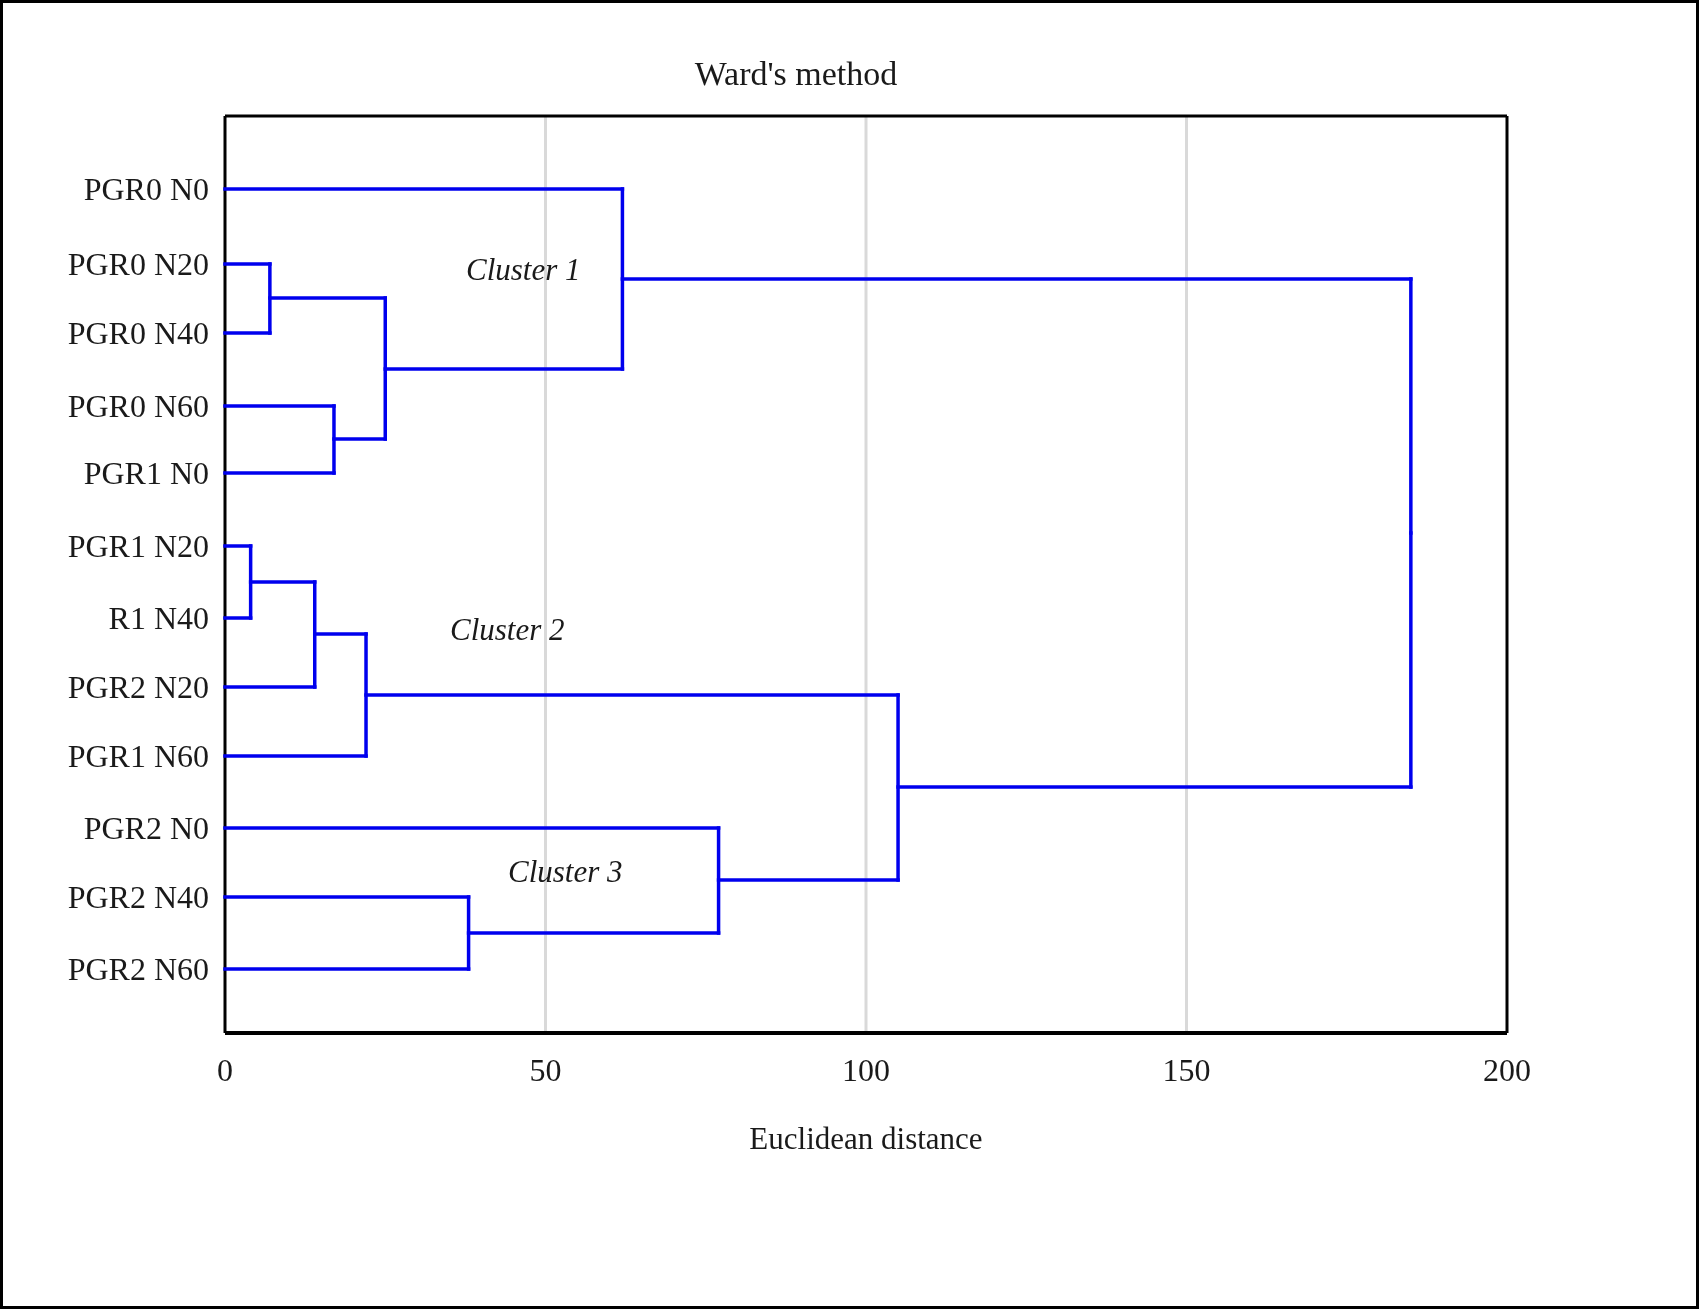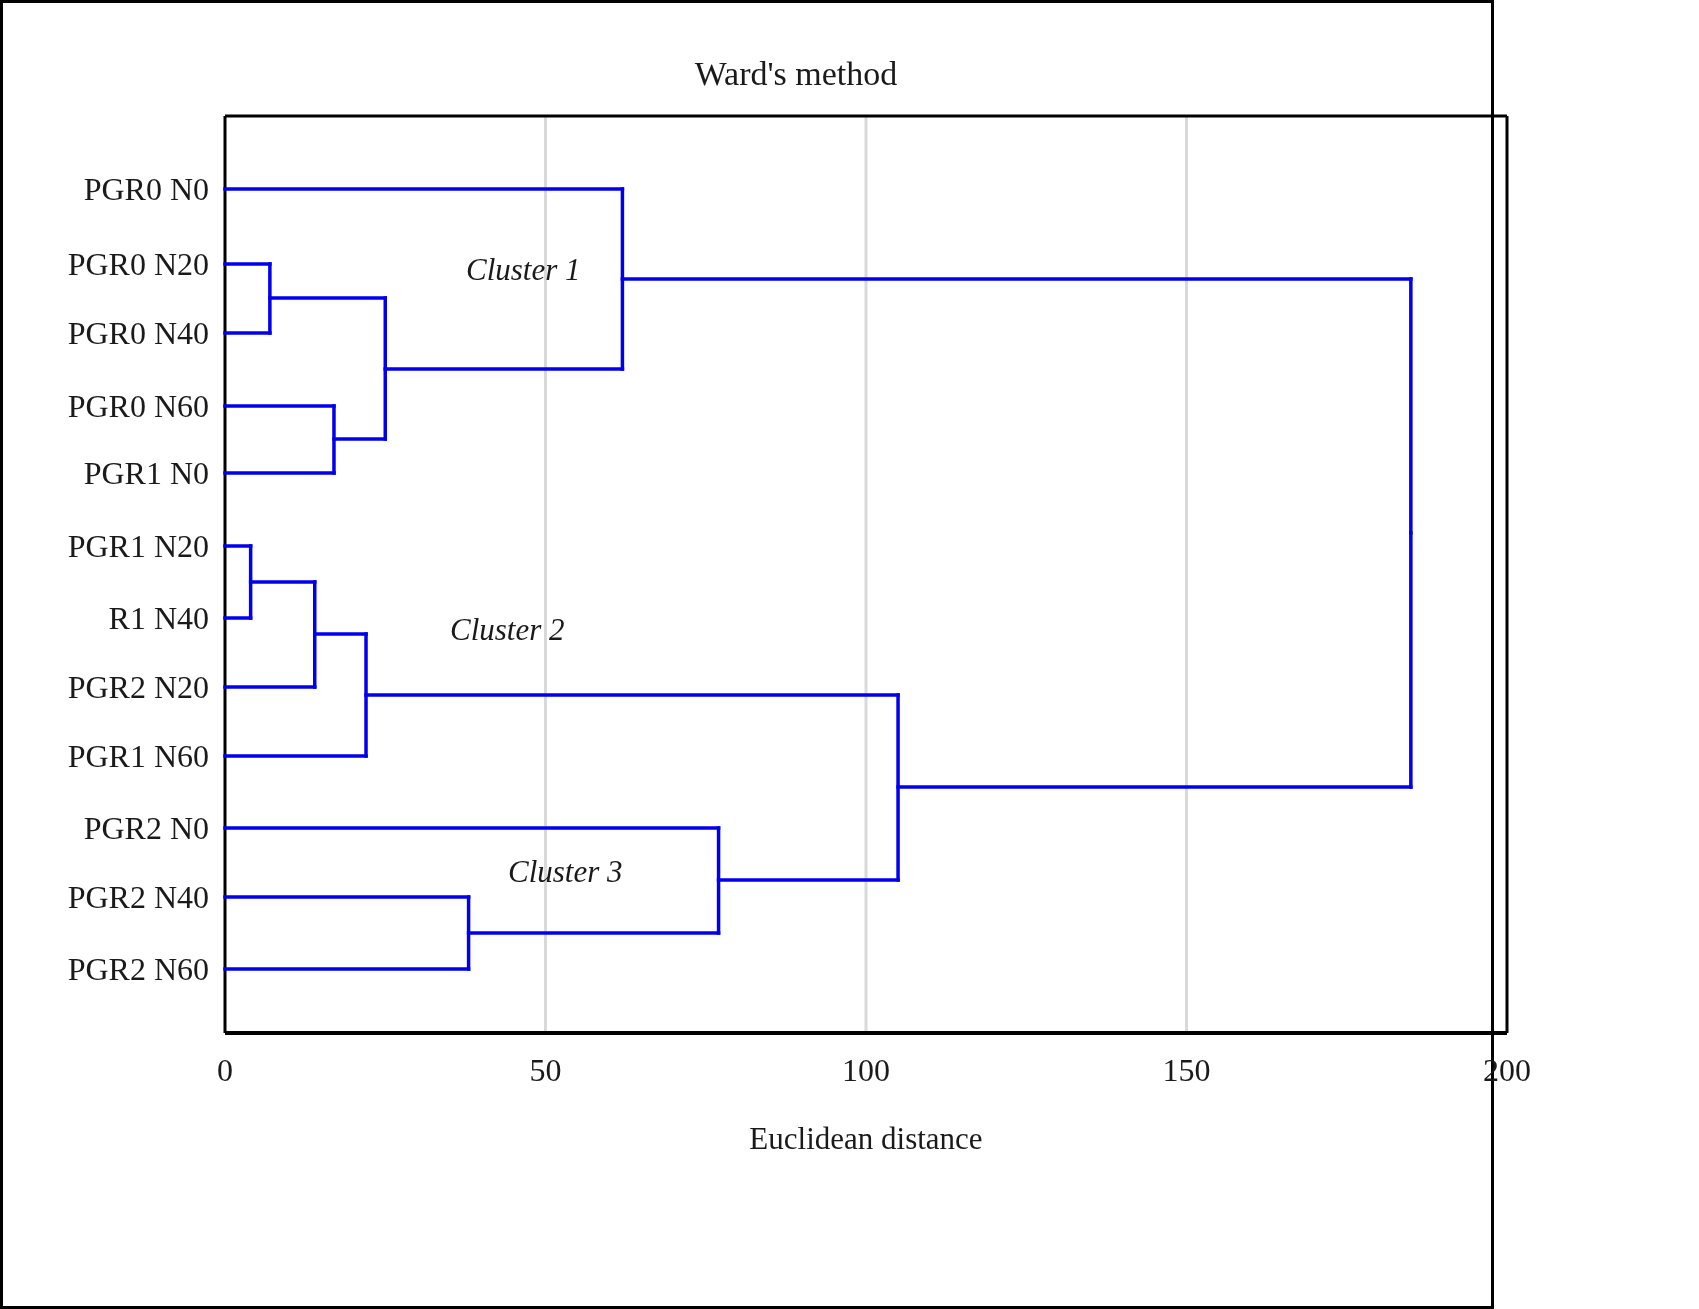--- a/index.html
+++ b/index.html
@@ -4,21 +4,21 @@
 <style>
   html,body{margin:0;padding:0;}
   body{
     width:1699px;height:1309px;
     background:#ffffff;
     font-family:"Liberation Serif", serif;
     overflow:hidden;
   }
   #page{
     position:relative;
-    width:1494px;height:1309px;
+    width:1699px;height:1309px;
     box-sizing:border-box;
     border:3px solid #000000;
     background:#ffffff;
   }
   #chart-svg{display:block;width:1699px;height:1309px;}
   .ttl{font-family:"Liberation Serif", serif;}
 </style>
 </head>
 <body>
 

